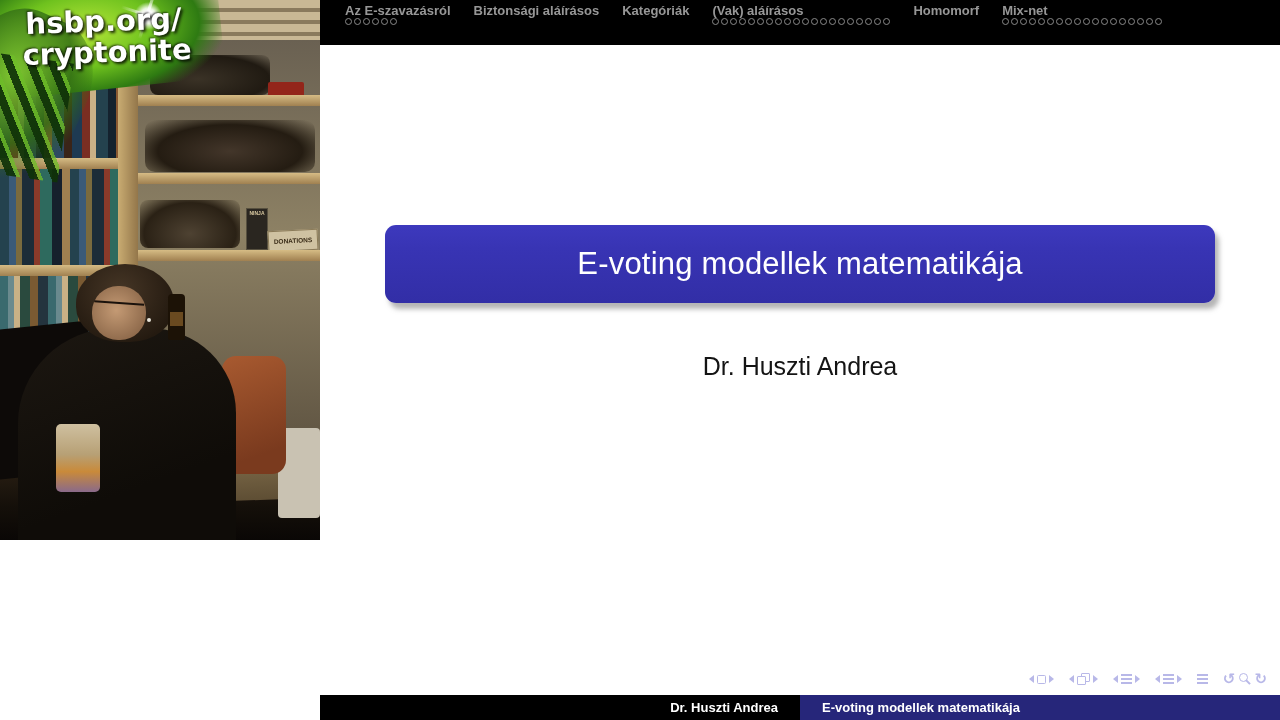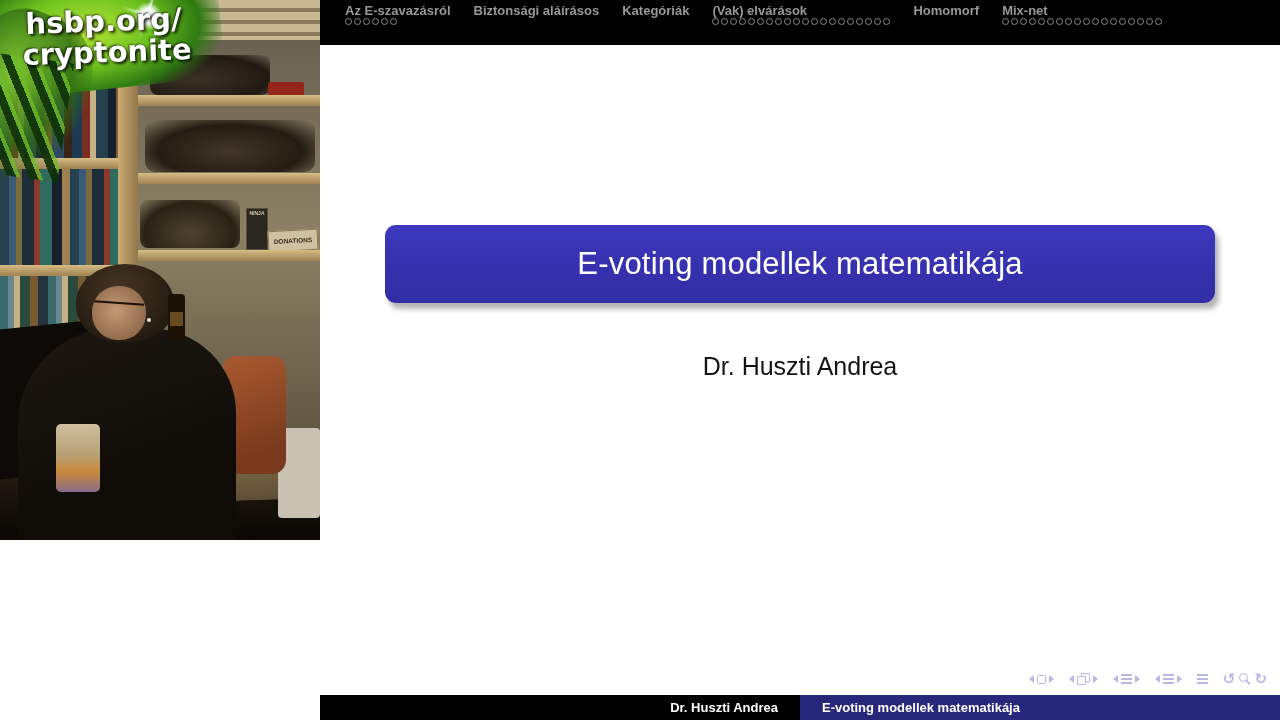--- a/index.html
+++ b/index.html
@@ -162,21 +162,21 @@
         </div>
         <div class="tb-sec">
           <div class="tb-label">Biztonsági aláírásos</div>
           <div class="tb-dots"></div>
         </div>
         <div class="tb-sec">
           <div class="tb-label">Kategóriák</div>
           <div class="tb-dots"></div>
         </div>
         <div class="tb-sec">
-          <div class="tb-label">(Vak) elvárások</div>
+          <div class="tb-label">(Vak) aláírásos</div>
           <div class="tb-dots">
             <span class="dot"></span>
             <span class="dot"></span>
             <span class="dot"></span>
             <span class="dot"></span>
             <span class="dot"></span>
             <span class="dot"></span>
             <span class="dot"></span>
             <span class="dot"></span>
             <span class="dot"></span>

